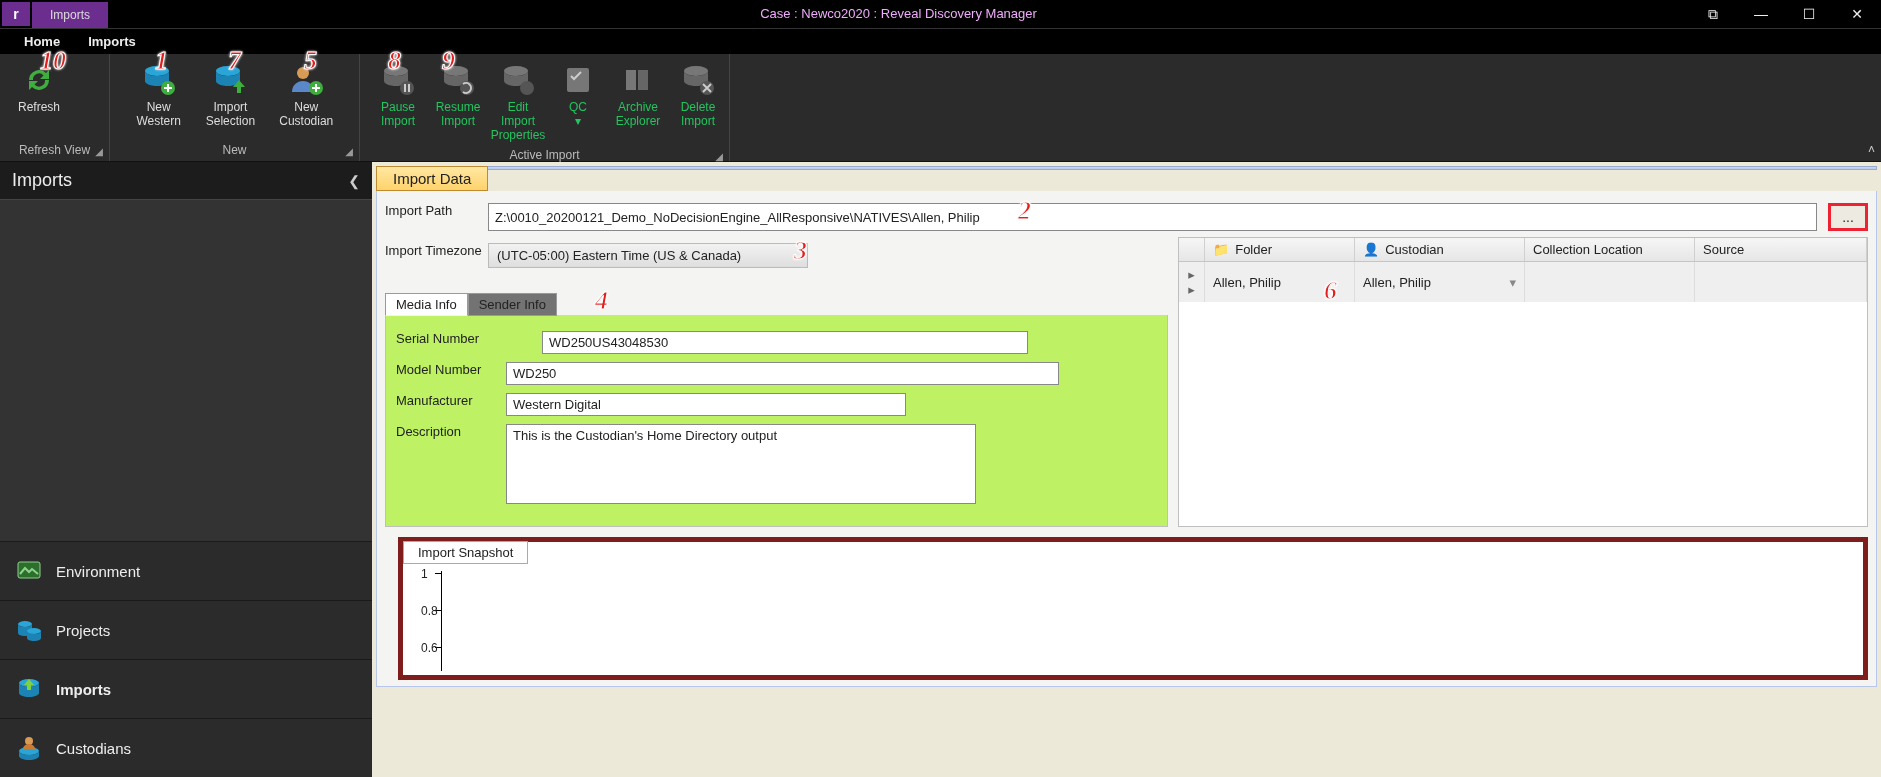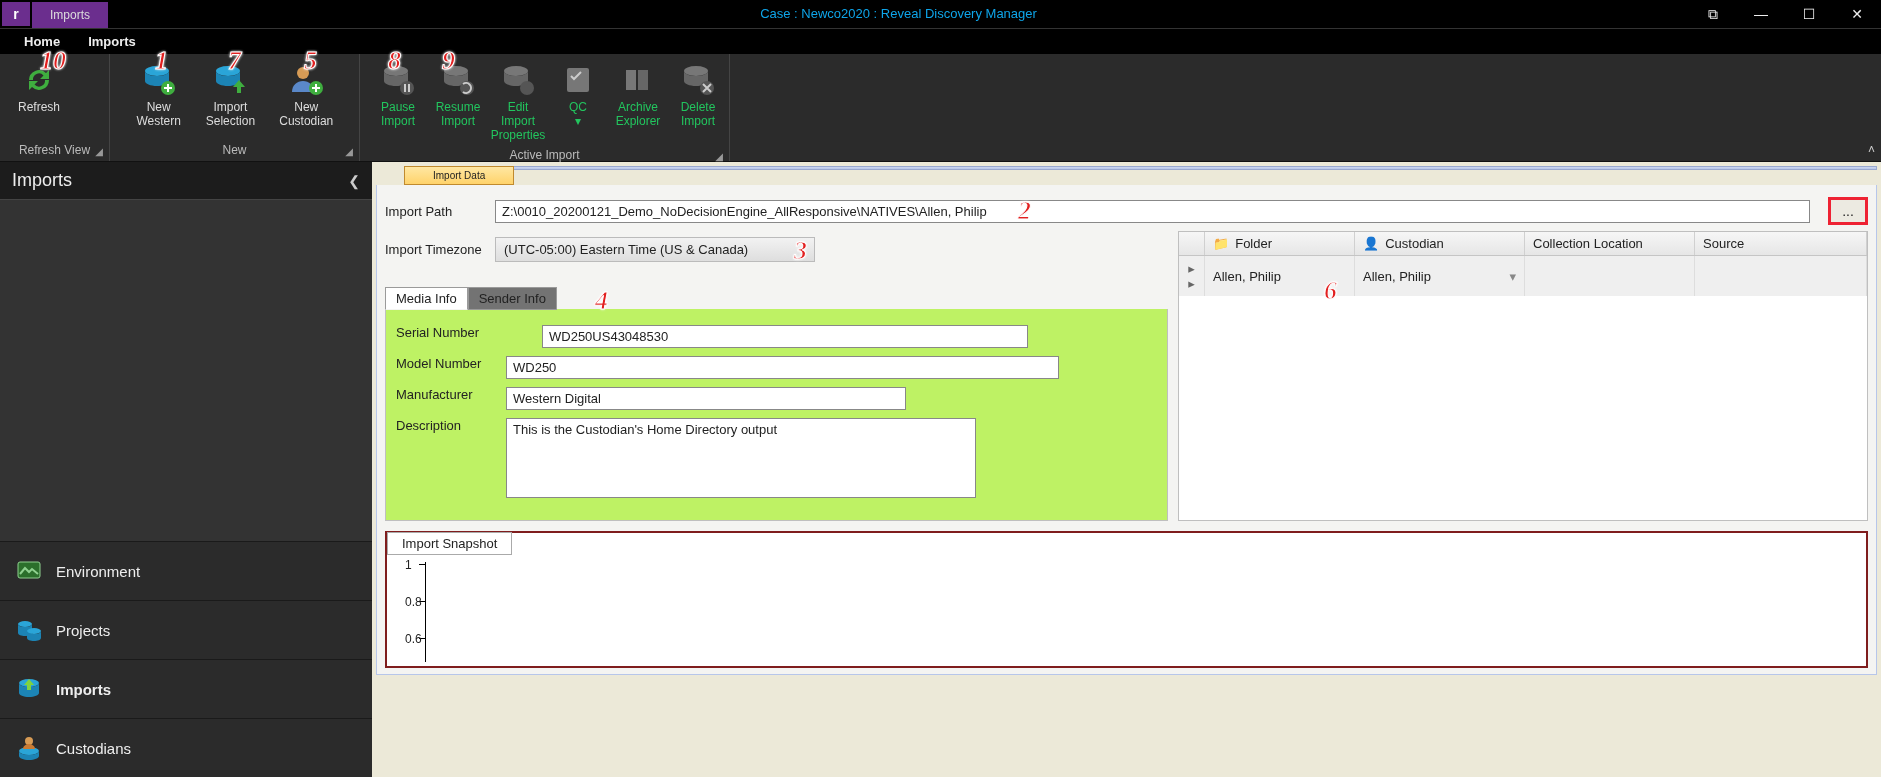--- a/index.html
+++ b/index.html
@@ -1,20 +1,20 @@
 <!DOCTYPE html>
 <html><head>
 <meta charset="utf-8">
 <style>
   * { box-sizing: border-box; margin:0; padding:0; }
   body { font-family: "Segoe UI", Tahoma, sans-serif; font-size:12px; background:#000; color:#ddd; width:1881px; height:777px; overflow:hidden; position:relative;}
   .titlebar { height:28px; background:#000; display:flex; align-items:stretch; }
   .titlebar .appicon { width:28px; height:24px; background:#6b2e8e; color:#fff; display:flex; align-items:center; justify-content:center; font-weight:bold; margin:2px 2px; font-size:14px;}
   .titlebar .tab { padding:6px 18px; background:#6b2e8e; color:#ddd; margin-top:2px;}
-  .titlebar .title { flex:1; text-align:center; color:#0ea5e9; padding-top:6px; font-size:13px;}
+  .titlebar .title { flex:1; text-align:center; color:#f0abfc; padding-top:6px; font-size:13px;}
   .titlebar .winbtns { display:flex; }
   .titlebar .winbtn { width:48px; display:flex; align-items:center; justify-content:center; color:#eee; font-size:14px;}
   .tabrow { height:26px; background:#000; border-top:1px solid #333; display:flex; align-items:center; padding-left:8px;}
   .tabrow .tabitem { padding:5px 14px; color:#eee; font-size:13px;font-weight:bold;}
   .ribbon { height:108px; background:#2b2b2b; display:flex; border-bottom:1px solid #111; position:relative;}
   .ribbon-group { border-right:1px solid #444; display:flex; flex-direction:column; }
   .ribbon-group-items { flex:1; display:flex; align-items:flex-start; padding:4px 8px 0 8px;}
   .ribbon-group-label { text-align:center; color:#bbb; font-size:12px; padding:2px 4px 4px; position:relative;}
   .ribbon-group-label .launcher { position:absolute; right:6px; bottom:4px; font-size:10px; color:#999;}
   .ribbon-btn { display:flex; flex-direction:column; align-items:center; padding:4px 10px; color:#ddd; min-width:60px;}
@@ -24,44 +24,44 @@
   .ribbon-collapse { position:absolute; right:6px; bottom:4px; color:#ccc; font-size:12px;}
   .body { display:flex; height:calc(777px - 28px - 26px - 108px);}
   .leftpanel { width:372px; background:#2b2b2b; display:flex; flex-direction:column;}
   .leftpanel .panehead { background:#1c1c1c; color:#eee; font-size:18px; padding:8px 12px; display:flex; justify-content:space-between; align-items:center; border-bottom:1px solid #444;}
   .leftpanel .panehead .collapse { font-size:14px; color:#ccc;}
   .leftpanel .tree { flex:1; background:#333;}
   .leftpanel .navitem { display:flex; align-items:center; gap:14px; padding:16px 16px; color:#eee; font-size:15px; border-top:1px solid #1a1a1a;}
   .leftpanel .navitem.active { font-weight:bold; }
   .navicon { width:26px; height:26px; display:flex; align-items:center; justify-content:center;}
   .rightpanel { flex:1; background:#ece9d8; position:relative; padding:4px;}
-  .main-tab { background:#fff; border:1px solid #a0a0a0; padding:3px 28px; color:#222; font-size:10px; position:relative;margin-left:28px;}
+  .main-tab { background:#fff; border:1px solid #a0a0a0; padding:3px 16px; color:#222; font-size:15px; position:relative;}
   .main-tab.active { background:linear-gradient(#ffe7a2,#ffd36b); border:1px solid #c08a2e;}
   .main-tabstrip { height:4px; background:linear-gradient(#cdd7f0,#b7c6ea); border:1px solid #9aa9cf; border-left:none; flex:1; margin-top:0px;}
   .maincontent { background:#f4f4f2; border:1px solid #b7c6ea; border-top:none; padding:6px 8px; color:#222;}
-  .row { display:flex; align-items:center; margin:6px 0; gap:10px;}
+  .row { display:flex; margin:6px 0; gap:3px;}
   .lblcol { width:100px; color:#222; font-size:13px;}
   input.txt { border:1px solid #888; background:#fff; color:#222; padding:3px 6px; font-size:13px; }
   .browse-btn { width:40px; height:28px; border:3px solid #e23; background:#eceae1; color:#222; font-size:14px; display:flex; align-items:center; justify-content:center; margin-left:8px;}
   .tz { background:linear-gradient(#f2f2f2,#dedede); border:1px solid #bbb; padding:4px 8px; font-size:13px; width:320px; color:#222;}
   .uppergrid { display:flex; gap:10px;}
   .mediapanel { flex:1; border:1px solid #bfbfbf; border-top:none; padding:8px 10px 14px; margin-top:0; background:#bef264;}
   .subtabs { display:flex; position:relative; top:1px;}
   .subtabs .stab { border:1px solid #9a9a9a; padding:3px 10px; background:#fff; font-size:13px; color:#222; margin-right:0;}
   .subtabs .stab.active { background:#fff; border-bottom:1px solid #f4f4f2; z-index:2;}
   .subtabs .stab.inactive { background:#737373;}
   .medrow { display:flex; align-items:flex-start; margin:8px 0;}
   .medrow .mlbl { width:110px; font-size:13px; color:#222;}
   .gridpanel { width:690px; border:1px solid #bfbfbf; background:#fff; margin-top:0;}
   .ghead { display:flex; background:linear-gradient(#f6f6f6,#e6e6e6); border-bottom:1px solid #c5c5c5;}
   .gcell { padding:4px 8px; font-size:13px; color:#222; border-right:1px solid #d0d0d0; display:flex; align-items:center; gap:6px;}
   .grow { display:flex; background:#efefef;}
   .grow .gcell { border-right:1px solid #ddd; padding:5px 8px;}
   .gexpand { width:26px; text-align:center; color:#666;}
-  .snapshot { margin-top:10px; border:2px solid #7f1d1d; background:#fff; position:relative;}
+  .snapshot { margin-top:10px; border:5px solid #7f1d1d; background:#fff; position:relative;margin-left:13px;}
   .snap-tab { position:relative; top:-1px; display:inline-block; background:#fff; border:1px solid #aaa; padding:3px 14px; font-size:13px; margin-left:0; color:#222;}
   .chart { height:110px; position:relative; padding:10px 10px 0 40px; }
   .chart .ylabel { position:absolute; left:18px; font-size:12px; color:#222;}
   .chart .yaxis { position:absolute; left:38px; top:6px; bottom:4px; width:1px; background:#000;}
   .chart .tick { position:absolute; left:32px; width:6px; height:1px; background:#000;}
   .callout { position:absolute; color:#e21f1f; font-weight:900; font-size:26px; -webkit-text-stroke:1px #fff; text-shadow:0 0 3px #fff, 0 0 3px #fff; font-style:italic; z-index:50; font-family: Georgia, serif;}
   svg { display:block; }
   textarea.txt { border:1px solid #888; background:#fff; color:#222; padding:3px 6px; font-size:13px; font-family:inherit; resize:none;}
 </style>
 </head>

